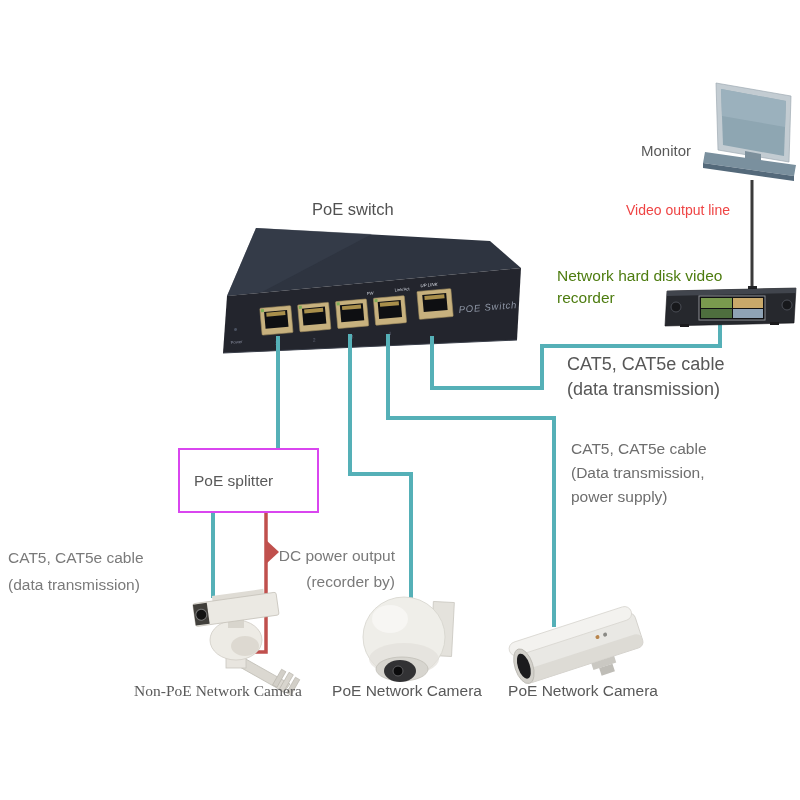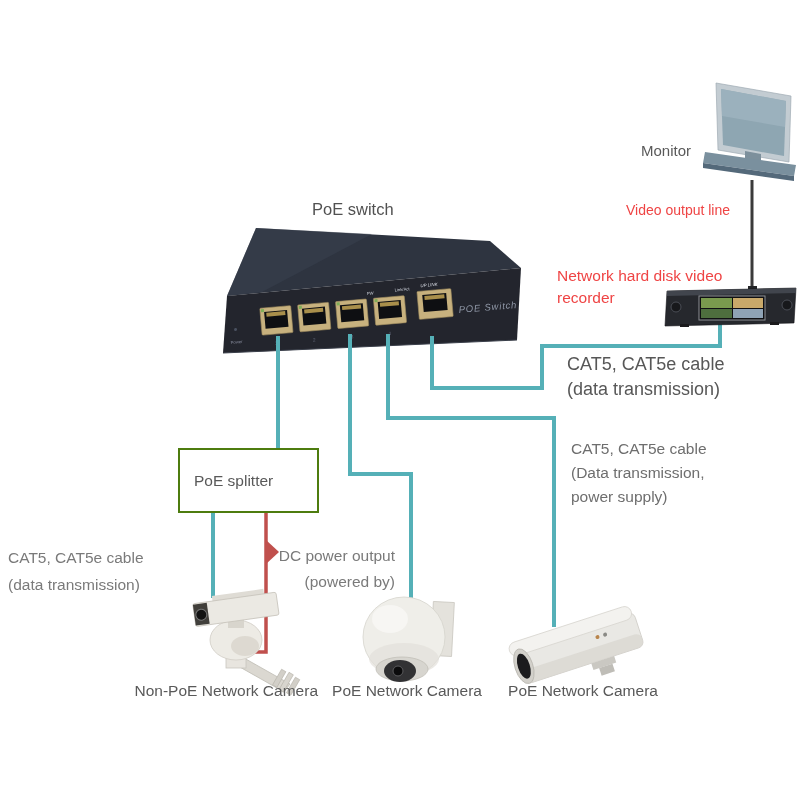--- a/index.html
+++ b/index.html
@@ -4,30 +4,30 @@
 <style>
   html,body{margin:0;padding:0;background:#ffffff;}
   body{width:800px;height:800px;position:relative;overflow:hidden;
        font-family:"Liberation Sans", sans-serif;}
   #canvas{position:absolute;left:0;top:0;width:800px;height:800px;}
   svg{position:absolute;left:0;top:0;}
   .lbl{position:absolute;white-space:pre-line;line-height:1.4;}
   .lbl-title   {left:312px;top:198px;font-size:16.5px;color:#515151;}
   .lbl-monitor {left:641px;top:140px;font-size:15px;color:#595959;}
   .lbl-video   {left:626px;top:201px;font-size:14px;color:#ef4444;}
-  .lbl-nvr     {left:557px;top:265px;font-size:15.5px;color:#ef4444;line-height:22px;}
+  .lbl-nvr     {left:557px;top:265px;font-size:15.5px;color:#4d7c0f;line-height:22px;}
   .lbl-cablenvr{left:567px;top:352px;font-size:18px;color:#575757;line-height:25px;}
   .lbl-cablepoe{left:571px;top:437px;font-size:15.5px;color:#6e6e6e;line-height:24px;}
   .lbl-dcpower {left:255px;top:543px;width:140px;text-align:right;font-size:15.5px;color:#7a7a7a;line-height:26px;}
   .lbl-cableleft{left:8px;top:544px;font-size:15.5px;color:#7a7a7a;line-height:27px;}
-  .lbl-cam1{left:118px;top:680px;width:200px;text-align:right;font-size:15.5px;color:#595959;}
+  .lbl-cam1{left:118px;top:680px;width:200px;text-align:center;font-size:15.5px;color:#595959;font-family:Liberation Serif, serif;}
   .lbl-cam2{left:322px;top:680px;width:170px;text-align:center;font-size:15.5px;color:#595959;}
   .lbl-cam3{left:498px;top:680px;width:170px;text-align:center;font-size:15.5px;color:#595959;}
   .splitter{position:absolute;left:178px;top:448px;width:123px;height:61px;
-            background:#ffffff;border:2px solid #4d7c0f;
+            background:#ffffff;border:2px solid #d946ef;
             display:flex;align-items:center;padding-left:14px;
             font-size:15.5px;color:#595959;}
 </style>
 </head>
 <body>
 
 <div id="canvas">
 
 <svg width="800" height="800" viewBox="0 0 800 800">
 
@@ -163,21 +163,21 @@
 <div class="lbl lbl-monitor">Monitor</div>
 <div class="lbl lbl-video">Video output line</div>
 <div class="lbl lbl-nvr">Network hard disk video
 recorder</div>
 <div class="lbl lbl-cablenvr">CAT5, CAT5e cable
 (data transmission)</div>
 <div class="lbl lbl-cablepoe">CAT5, CAT5e cable
 (Data transmission,
 power supply)</div>
 <div class="lbl lbl-dcpower">DC power output
-(powered by)</div>
+(recorder by)</div>
 <div class="lbl lbl-cableleft">CAT5, CAT5e cable
 (data transmission)</div>
 <div class="lbl lbl-cam1">Non-PoE Network Camera</div>
 <div class="lbl lbl-cam2">PoE Network Camera</div>
 <div class="lbl lbl-cam3">PoE Network Camera</div>
 
 <div class="splitter">
   <span>PoE splitter</span>
 </div>
 

